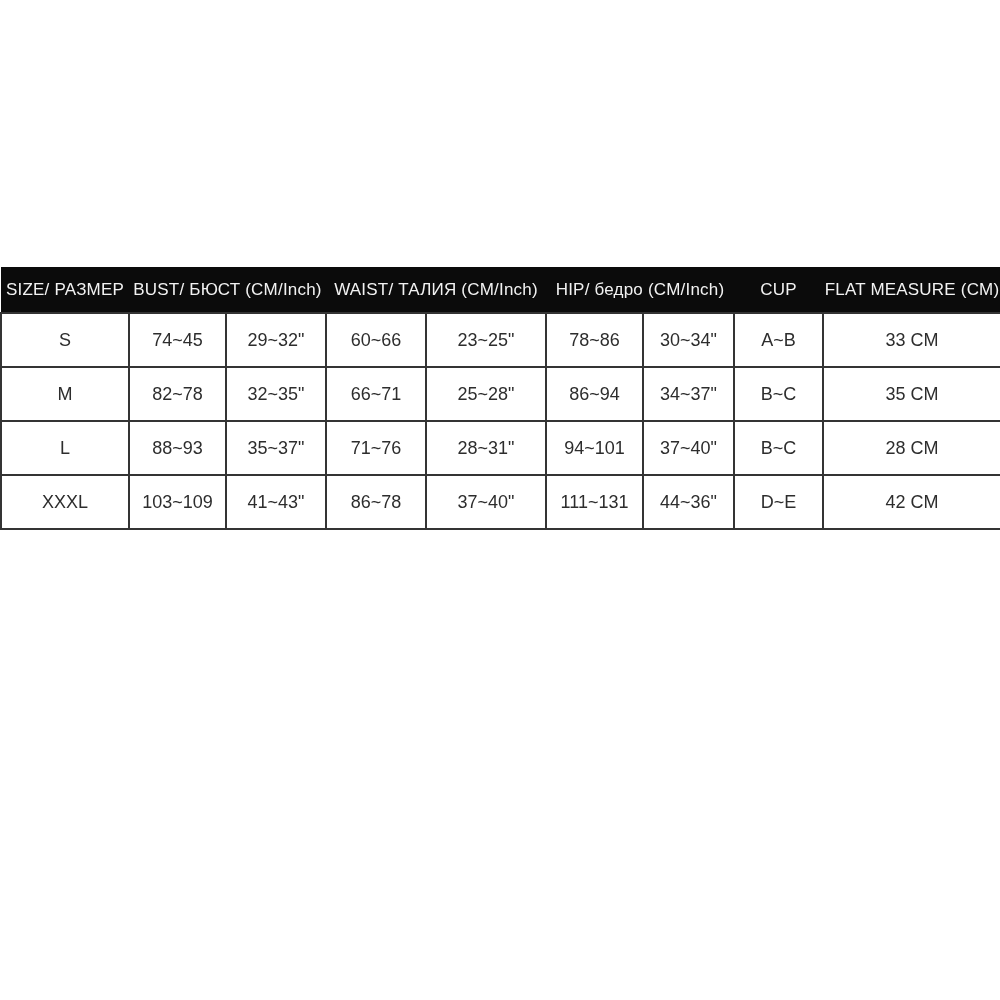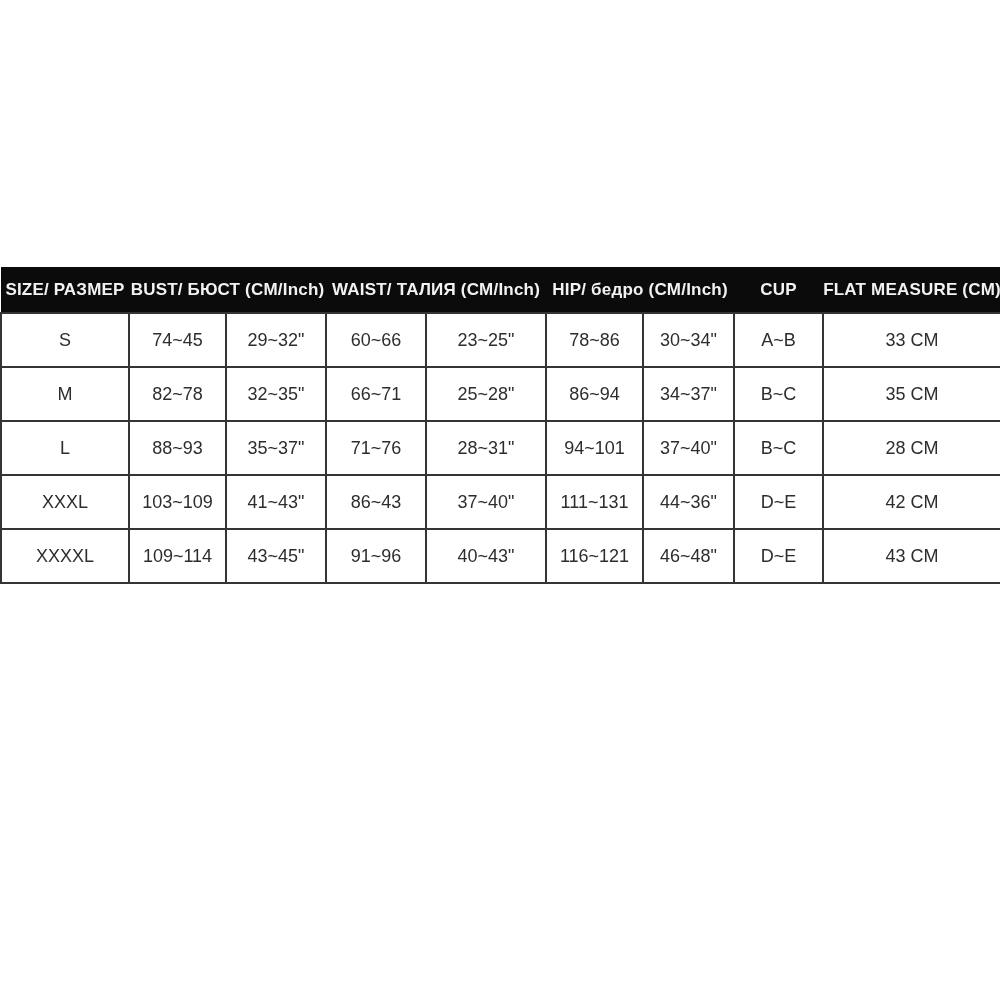--- a/index.html
+++ b/index.html
@@ -21,21 +21,21 @@
     left: 0;
     width: 1000px;
     border-collapse: collapse;
     table-layout: fixed;
   }
   table.size-chart thead th {
     background: #0b0b0b;
     color: #f2f2f2;
     height: 45px;
     font-size: 17px;
-    font-weight: bold;
+    font-weight: normal;
     letter-spacing: 0.2px;
     text-align: center;
     vertical-align: middle;
     border: none;
     padding: 0;
     white-space: nowrap;
   }
   table.size-chart tbody td {
     height: 52px;
     text-align: center;
@@ -105,33 +105,22 @@
         <td>28~31"</td>
         <td>94~101</td>
         <td>37~40"</td>
         <td>B~C</td>
         <td>28 CM</td>
       </tr>
       <tr>
         <td>XXXL</td>
         <td>103~109</td>
         <td>41~43"</td>
-        <td>86~43</td>
+        <td>86~78</td>
         <td>37~40"</td>
         <td>111~131</td>
         <td>44~36"</td>
         <td>D~E</td>
         <td>42 CM</td>
       </tr>
-      <tr>
-        <td>XXXXL</td>
-        <td>109~114</td>
-        <td>43~45"</td>
-        <td>91~96</td>
-        <td>40~43"</td>
-        <td>116~121</td>
-        <td>46~48"</td>
-        <td>D~E</td>
-        <td>43 CM</td>
-      </tr>
     </tbody>
   </table>
 </div>
 
 </body></html>

